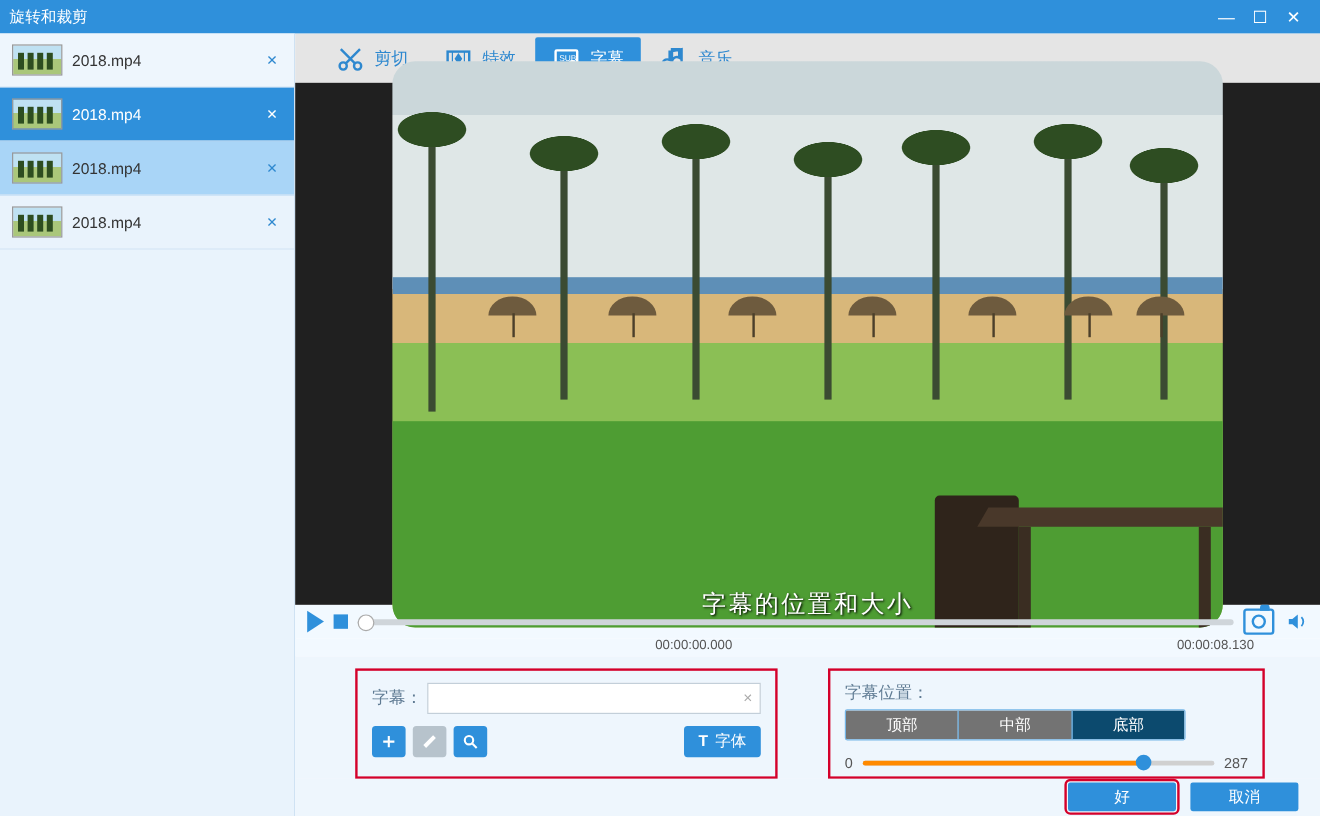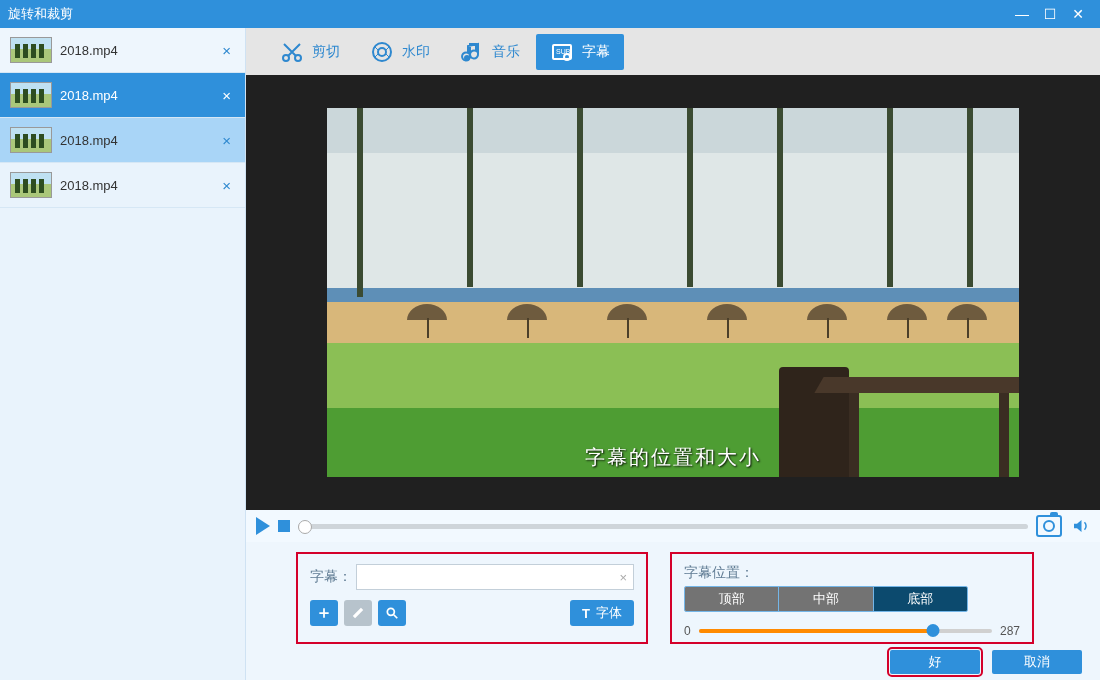--- a/index.html
+++ b/index.html
@@ -127,28 +127,29 @@
   background: #202020;
   flex: 0 0 auto;
   height: 435px;
   display: flex;
   align-items: center;
   justify-content: center;
   position: relative;
 }
 .preview {
   width: 692px;
-  height: 369px;
+  height: 472px;
   position: relative;
   overflow: hidden;
   background: linear-gradient(to bottom,
     #cbd7da 0 45px,
     #dfe7e7 45px 190px,
     #d8b77a 190px 235px,
     #8bbf55 235px 100%);
+  border-radius: 19px;
 }
 .sea {
   position: absolute; left:0; right:0; top: 180px; height: 14px;
   background: #5e8fb7;
 }
 .grassdark {
   position: absolute; left:0; right:0; top: 300px; bottom:0;
   background: #4e9d33;
 }
 .palm {
@@ -245,21 +246,21 @@
   padding: 0 55px 0 300px;
   font-size: 11px;
   color: #555;
 }
 
 .controls {
   flex: 1 1 auto;
   background: #eef6fd;
   display: flex;
   padding: 10px 18px 0 50px;
-  gap: 22px;
+  gap: 42px;
 }
 .group {
   border: 2px solid #d4002a;
   padding: 10px 12px;
   box-sizing: border-box;
   height: 92px;
 }
 .g1 { width: 352px; }
 .g2 { width: 364px; }
 .label { color: #5f7b93; font-size: 14px; }
@@ -355,45 +356,45 @@
                 <circle cx="6" cy="18" r="3"></circle>
                 <circle cx="18" cy="18" r="3"></circle>
                 <path d="M8 16 L20 4 M16 16 L4 4"></path>
               </svg>
           </span>
           <span>剪切</span>
         </div>
         <div class="tool">
           <span class="ticon">
             <svg viewBox="0 0 24 24" width="24" height="24" fill="none" stroke="#2e88cf" stroke-width="2">
-                <circle cx="12" cy="12" r="9"></circle>
-                <circle cx="12" cy="12" r="4"></circle>
-                <path d="M4 6l4 4M20 6l-4 4M4 18l4-4M20 18l-4-4" stroke-width="1"></path>
+                <rect x="3" y="6" width="18" height="12"></rect>
+                <path d="M3 6v12M7 6v12M21 6v12M17 6v12" stroke-width="1"></path>
+                <path d="M12 9l2 3-2 3-2-3z" fill="#2e88cf"></path>
               </svg>
           </span>
-          <span>水印</span>
-        </div>
-        <div class="tool">
-          <span class="ticon">
-            <svg viewBox="0 0 24 24" width="24" height="24" fill="#2e88cf">
-                <path d="M10 4v12a4 4 0 1 1-2-3V6l10-2v10a4 4 0 1 1-2-3V4z" fill="none" stroke="#2e88cf" stroke-width="2"></path>
-                <circle cx="7" cy="18" r="3"></circle>
-              </svg>
-          </span>
-          <span>音乐</span>
+          <span>特效</span>
         </div>
         <div class="tool active">
           <span class="ticon">
             <svg viewBox="0 0 24 24" width="24" height="24" fill="none" stroke="#fff" stroke-width="2">
                 <rect x="3" y="5" width="18" height="14" rx="1"></rect>
                 <text x="6" y="14" font-size="7" fill="#fff" stroke="none">SUB</text>
                 <circle cx="17" cy="17" r="3"></circle>
               </svg>
           </span>
           <span>字幕</span>
+        </div>
+        <div class="tool">
+          <span class="ticon">
+            <svg viewBox="0 0 24 24" width="24" height="24" fill="#2e88cf">
+                <path d="M10 4v12a4 4 0 1 1-2-3V6l10-2v10a4 4 0 1 1-2-3V4z" fill="none" stroke="#2e88cf" stroke-width="2"></path>
+                <circle cx="7" cy="18" r="3"></circle>
+              </svg>
+          </span>
+          <span>音乐</span>
         </div>
       </div>
 
       <div class="preview-wrap">
         <div class="preview">
           <div class="sea"></div>
           <div class="grassdark"></div>
           <div class="palm p1"></div>
             <div class="palm p2"></div>
             <div class="palm p3"></div>
@@ -424,20 +425,24 @@
         <div class="seek">
           <div class="seek-knob"></div>
         </div>
         <div class="camera"></div>
         <div class="speaker">
           <svg width="20" height="18" viewBox="0 0 24 24" fill="#2f90db">
               <path d="M4 9v6h4l6 5V4L8 9H4z"></path>
               <path d="M18 7a7 7 0 0 1 0 10" fill="none" stroke="#2f90db" stroke-width="2"></path>
             </svg>
         </div>
+      </div>
+      <div class="timelabels">
+        <span>00:00:00.000</span>
+        <span>00:00:08.130</span>
       </div>
 
       <div class="controls">
         <div class="group g1">
           <div class="row1">
             <span class="label">字幕：</span>
             <div class="inputwrap">
               <input type="text" value="" style="">
               <span class="clr">×</span>
             </div>

